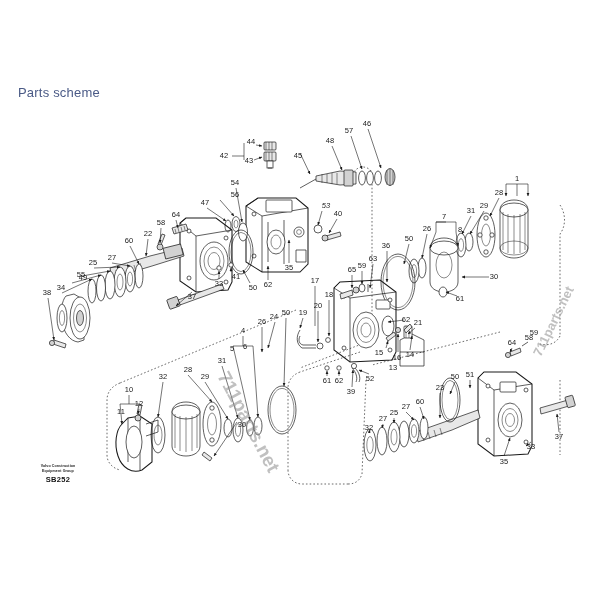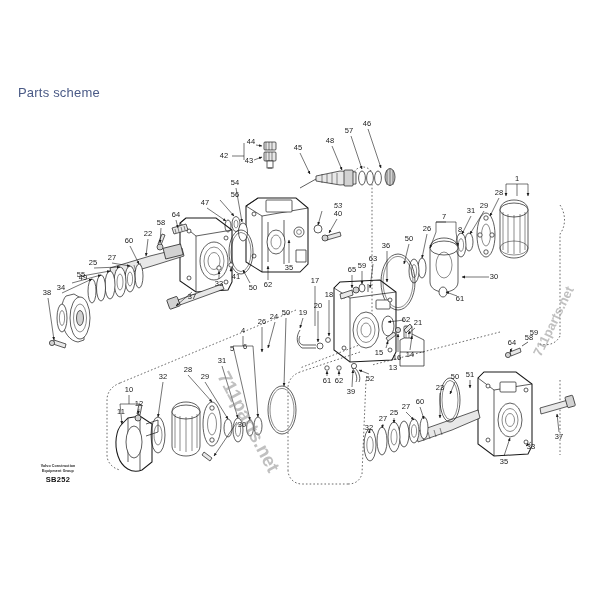--- a/index.html
+++ b/index.html
@@ -462,28 +462,28 @@
       <path class="lead" d="M531,442 L526,446" marker-end="url(#ah)"></path>
       <path class="lead" d="M559,432 L557,414" marker-end="url(#ah)"></path>
       <path class="lead" d="M512,348 L510,352" marker-end="url(#ah)"></path>
     </g>
   </svg>
 
   <div class="callout-layer" id="callout-layer">
       <div class="callout" style="left: 224px; top: 156px;">42</div>
       <div class="callout" style="left: 251px; top: 142px;">44</div>
       <div class="callout" style="left: 249px; top: 161px;">43</div>
-      <div class="callout" style="left: 298px; top: 148px;">45</div>
+      <div class="callout" style="left: 298px; top: 156px;">45</div>
       <div class="callout" style="left: 330px; top: 141px;">48</div>
       <div class="callout" style="left: 349px; top: 131px;">57</div>
       <div class="callout" style="left: 367px; top: 124px;">46</div>
       <div class="callout" style="left: 205px; top: 203px;">47</div>
       <div class="callout" style="left: 219px; top: 195px; padding-left: 32px;">56</div>
       <div class="callout" style="left: 235px; top: 183px;">54</div>
-      <div class="callout" style="left: 338px; top: 206px; font-style: italic;">53</div>
+      <div class="callout" style="left: 326px; top: 206px; font-style: italic;">53</div>
       <div class="callout" style="left: 338px; top: 214px;">40</div>
       <div class="callout" style="left: 289px; top: 268px;">35</div>
       <div class="callout" style="left: 268px; top: 285px;">62</div>
       <div class="callout" style="left: 253px; top: 288px;">50</div>
       <div class="callout" style="left: 176px; top: 215px;">64</div>
       <div class="callout" style="left: 161px; top: 223px;">58</div>
       <div class="callout" style="left: 148px; top: 234px;">22</div>
       <div class="callout" style="left: 129px; top: 241px;">60</div>
       <div class="callout" style="left: 112px; top: 258px;">27</div>
       <div class="callout" style="left: 93px; top: 263px;">25</div>

